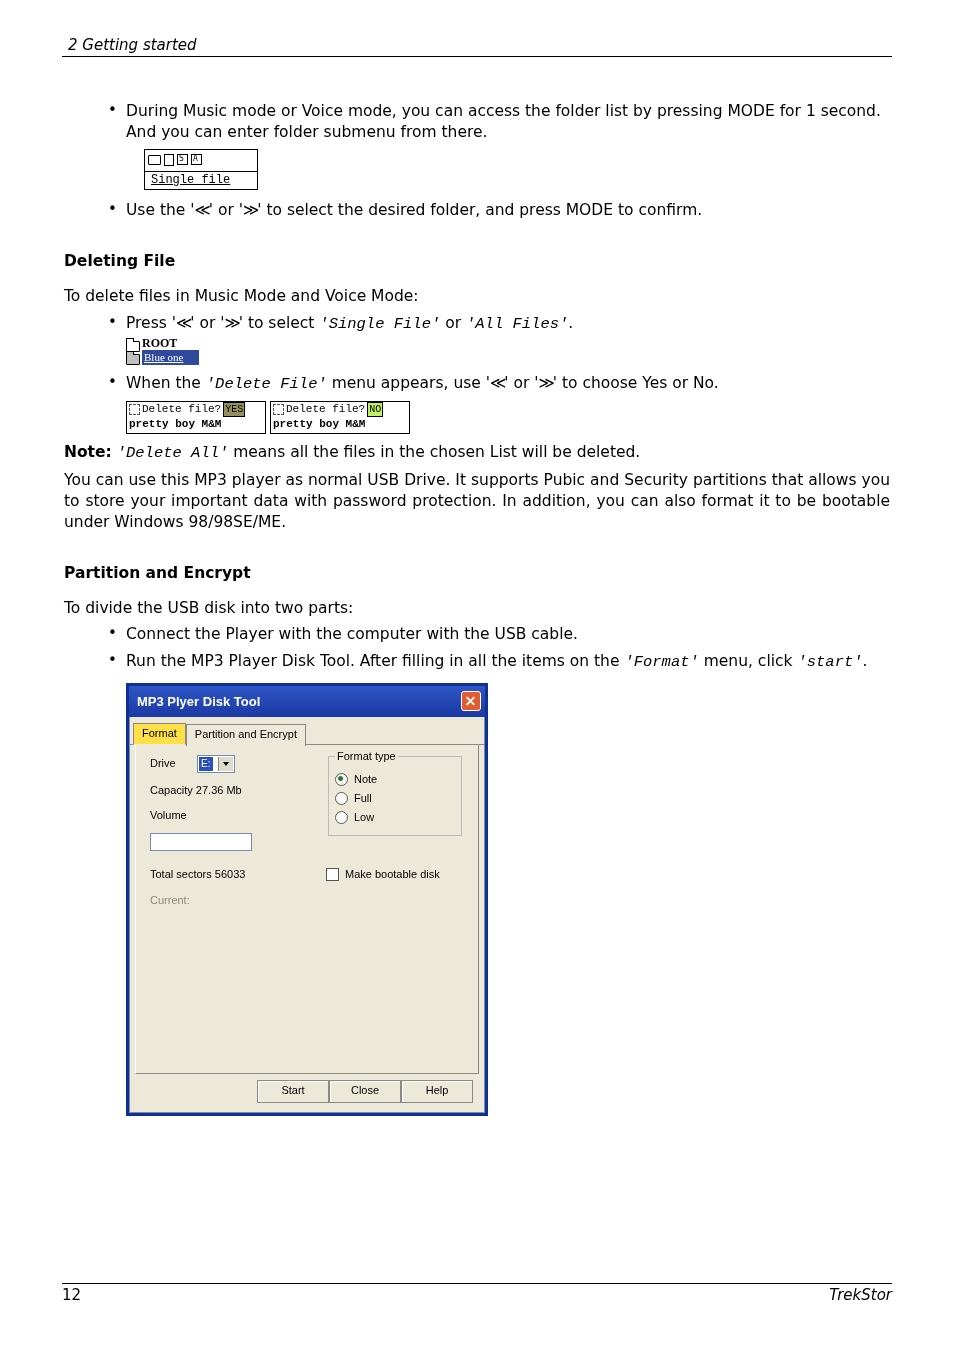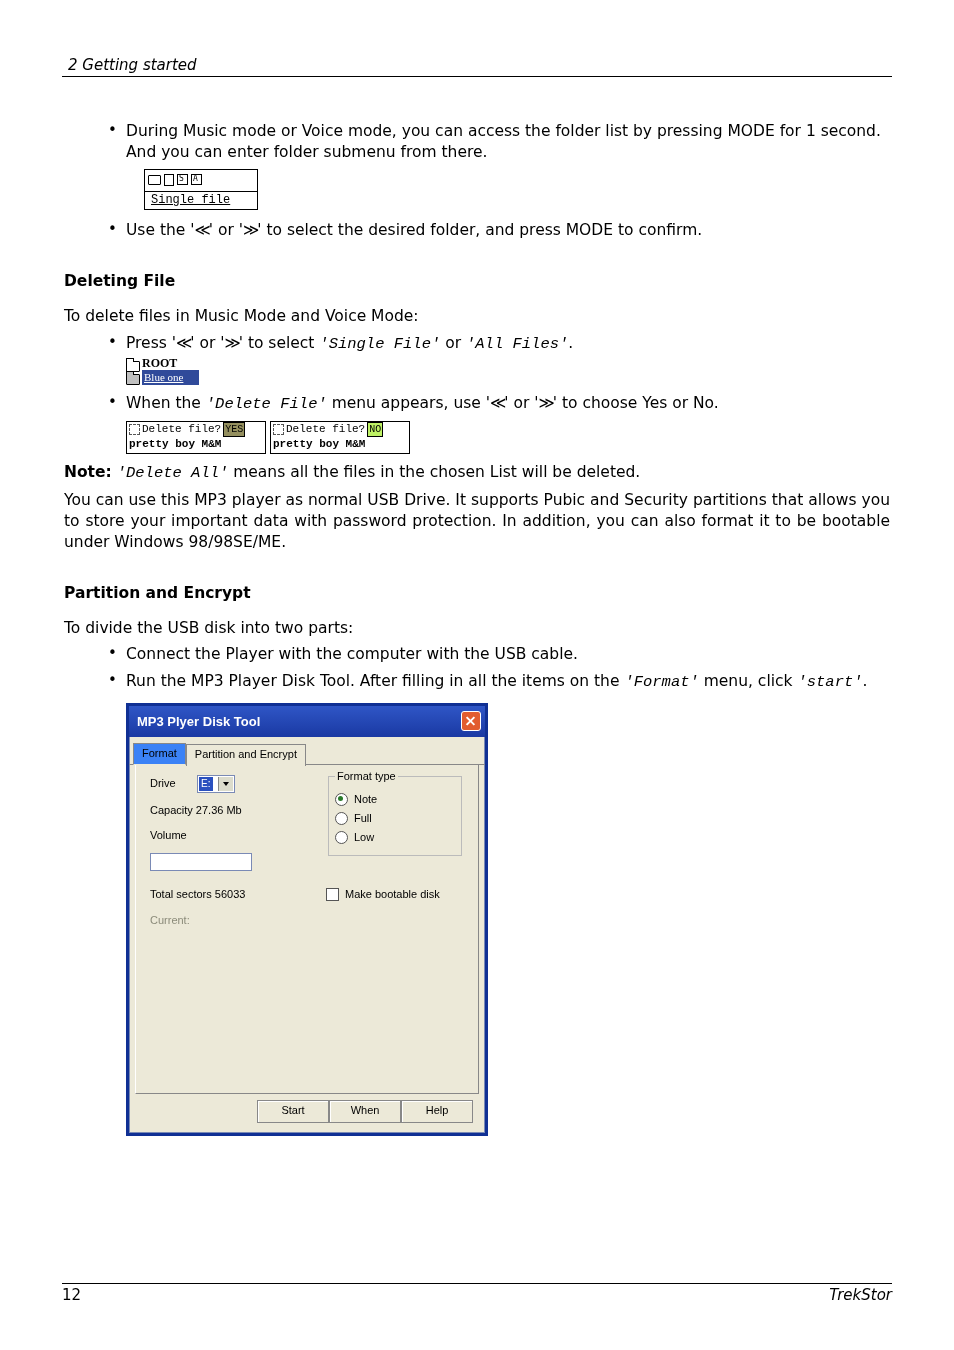--- a/index.html
+++ b/index.html
@@ -15,21 +15,20 @@
     height: 1350px;
     position: relative;
     box-sizing: border-box;
     padding: 36px 62px 40px 62px;
   }
   .topbar {
     border-bottom: 1.2px solid #000;
     padding: 0 0 2px 6px;
     font-style: italic;
     font-size: 15px;
-    margin-top: 20px;
   }
   .content {
     padding-top: 44px;
     font-size: 15.5px;
     line-height: 1.35;
   }
 
   ul.bullets {
     list-style: none;
     margin: 0;
@@ -194,21 +193,21 @@
   }
   .tab {
     border:1px solid #888;
     border-bottom:none;
     padding:2px 8px 3px 8px;
     background:#ece9d8;
     position:relative;
     top:1px;
   }
   .tab.inactive { background:#ece9d8; color:#000; top:2px; font-size:11px;}
-  .tab.active { background:#3b82f6; border-bottom:1px solid #ece9d8; z-index:1;}
+  .tab.active { background:#fde047; border-bottom:1px solid #ece9d8; z-index:1;}
   .panel {
     margin:0 6px 6px 6px;
     border:1px solid #fff;
     border-top:none;
     border-right-color:#888;
     border-bottom-color:#888;
     padding:10px 10px 10px 14px;
     min-height:308px;
     font-family: Tahoma, Arial, sans-serif;
     font-size:11px;
@@ -460,21 +459,21 @@
 
             <div class="sectors">Total sectors 56033</div>
             <div class="boot-row">
               <span class="chk"></span>
               <span>Make bootable disk</span>
             </div>
             <div class="current">Current:</div>
           </div>
           <div class="dlg-buttons">
             <div class="btn">Start</div>
-            <div class="btn">When</div>
+            <div class="btn">Close</div>
             <div class="btn">Help</div>
           </div>
         </div>
         
       </li>
     </ul>
   </div>
 
   <div class="footer">
     <span>12</span>

